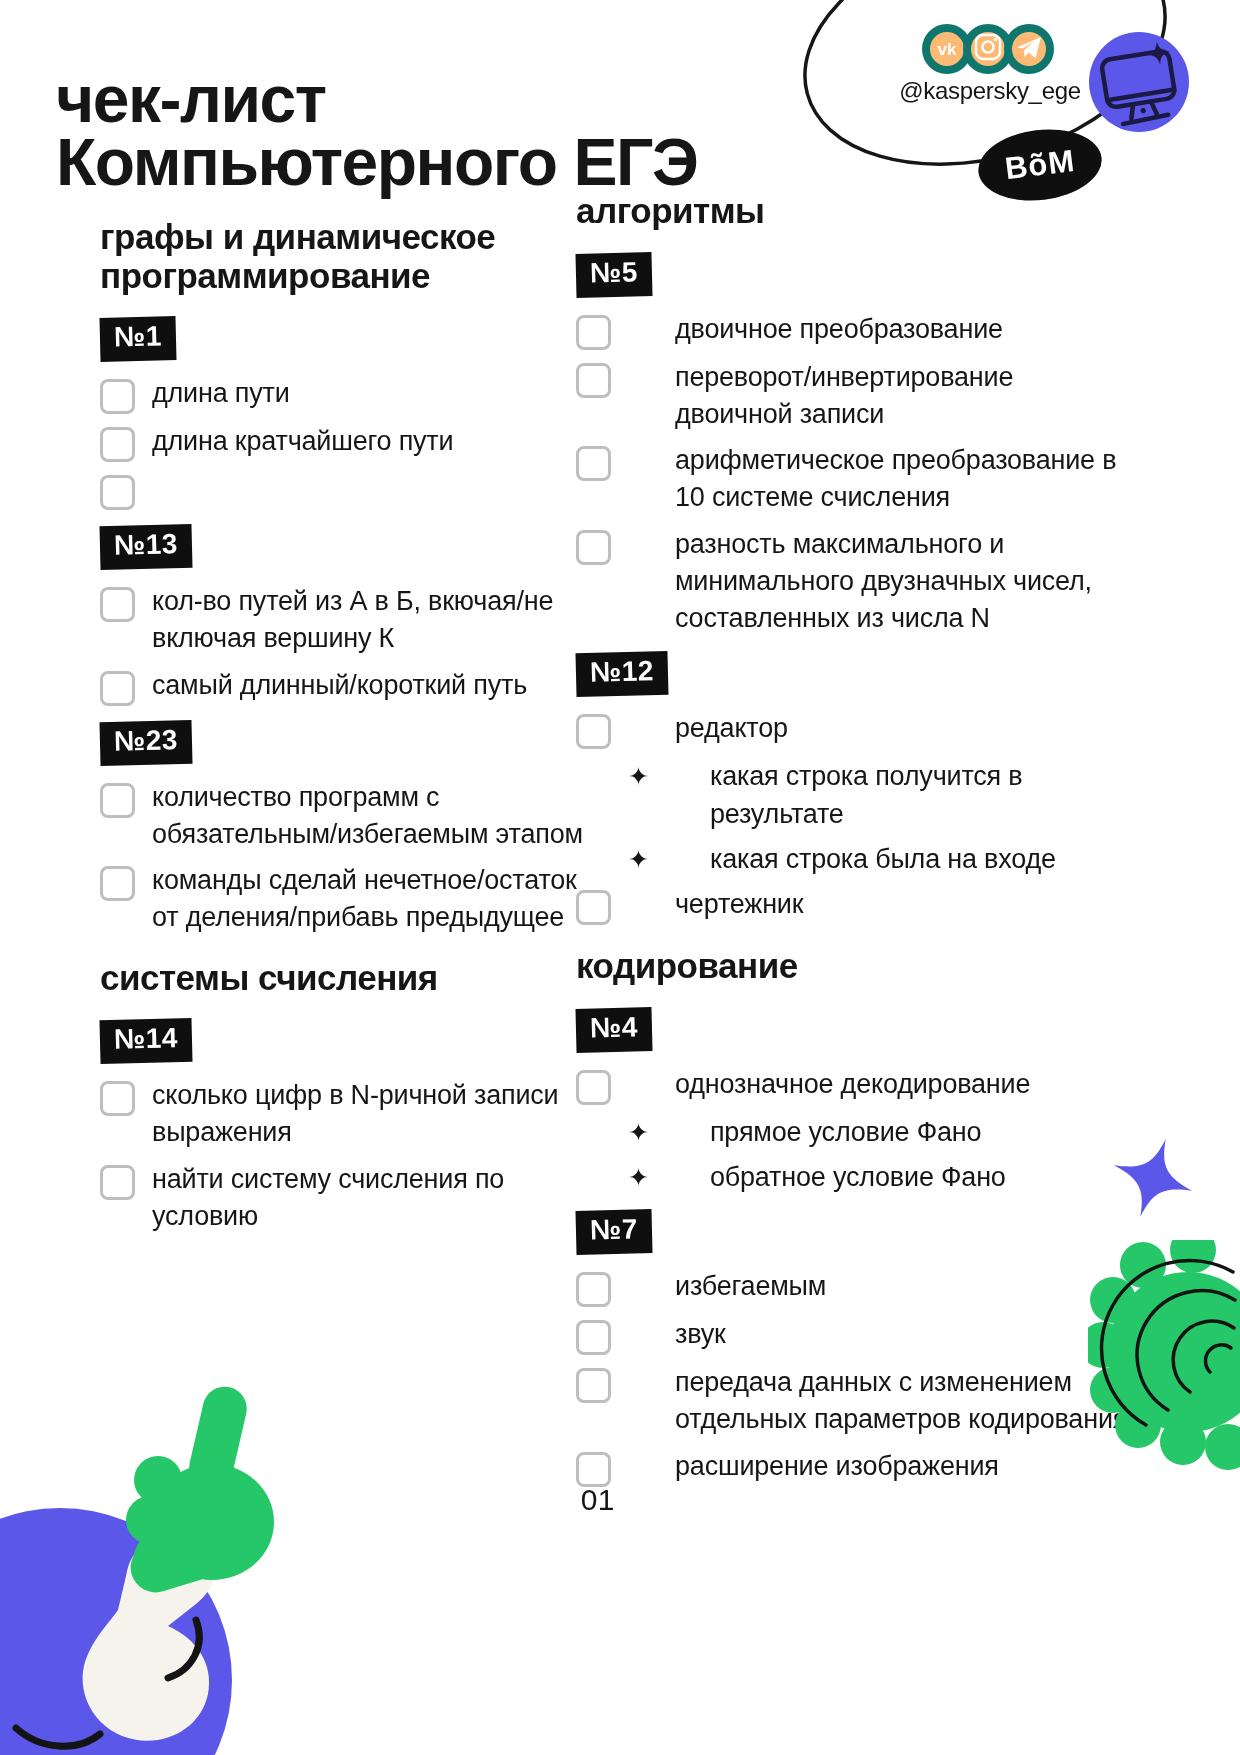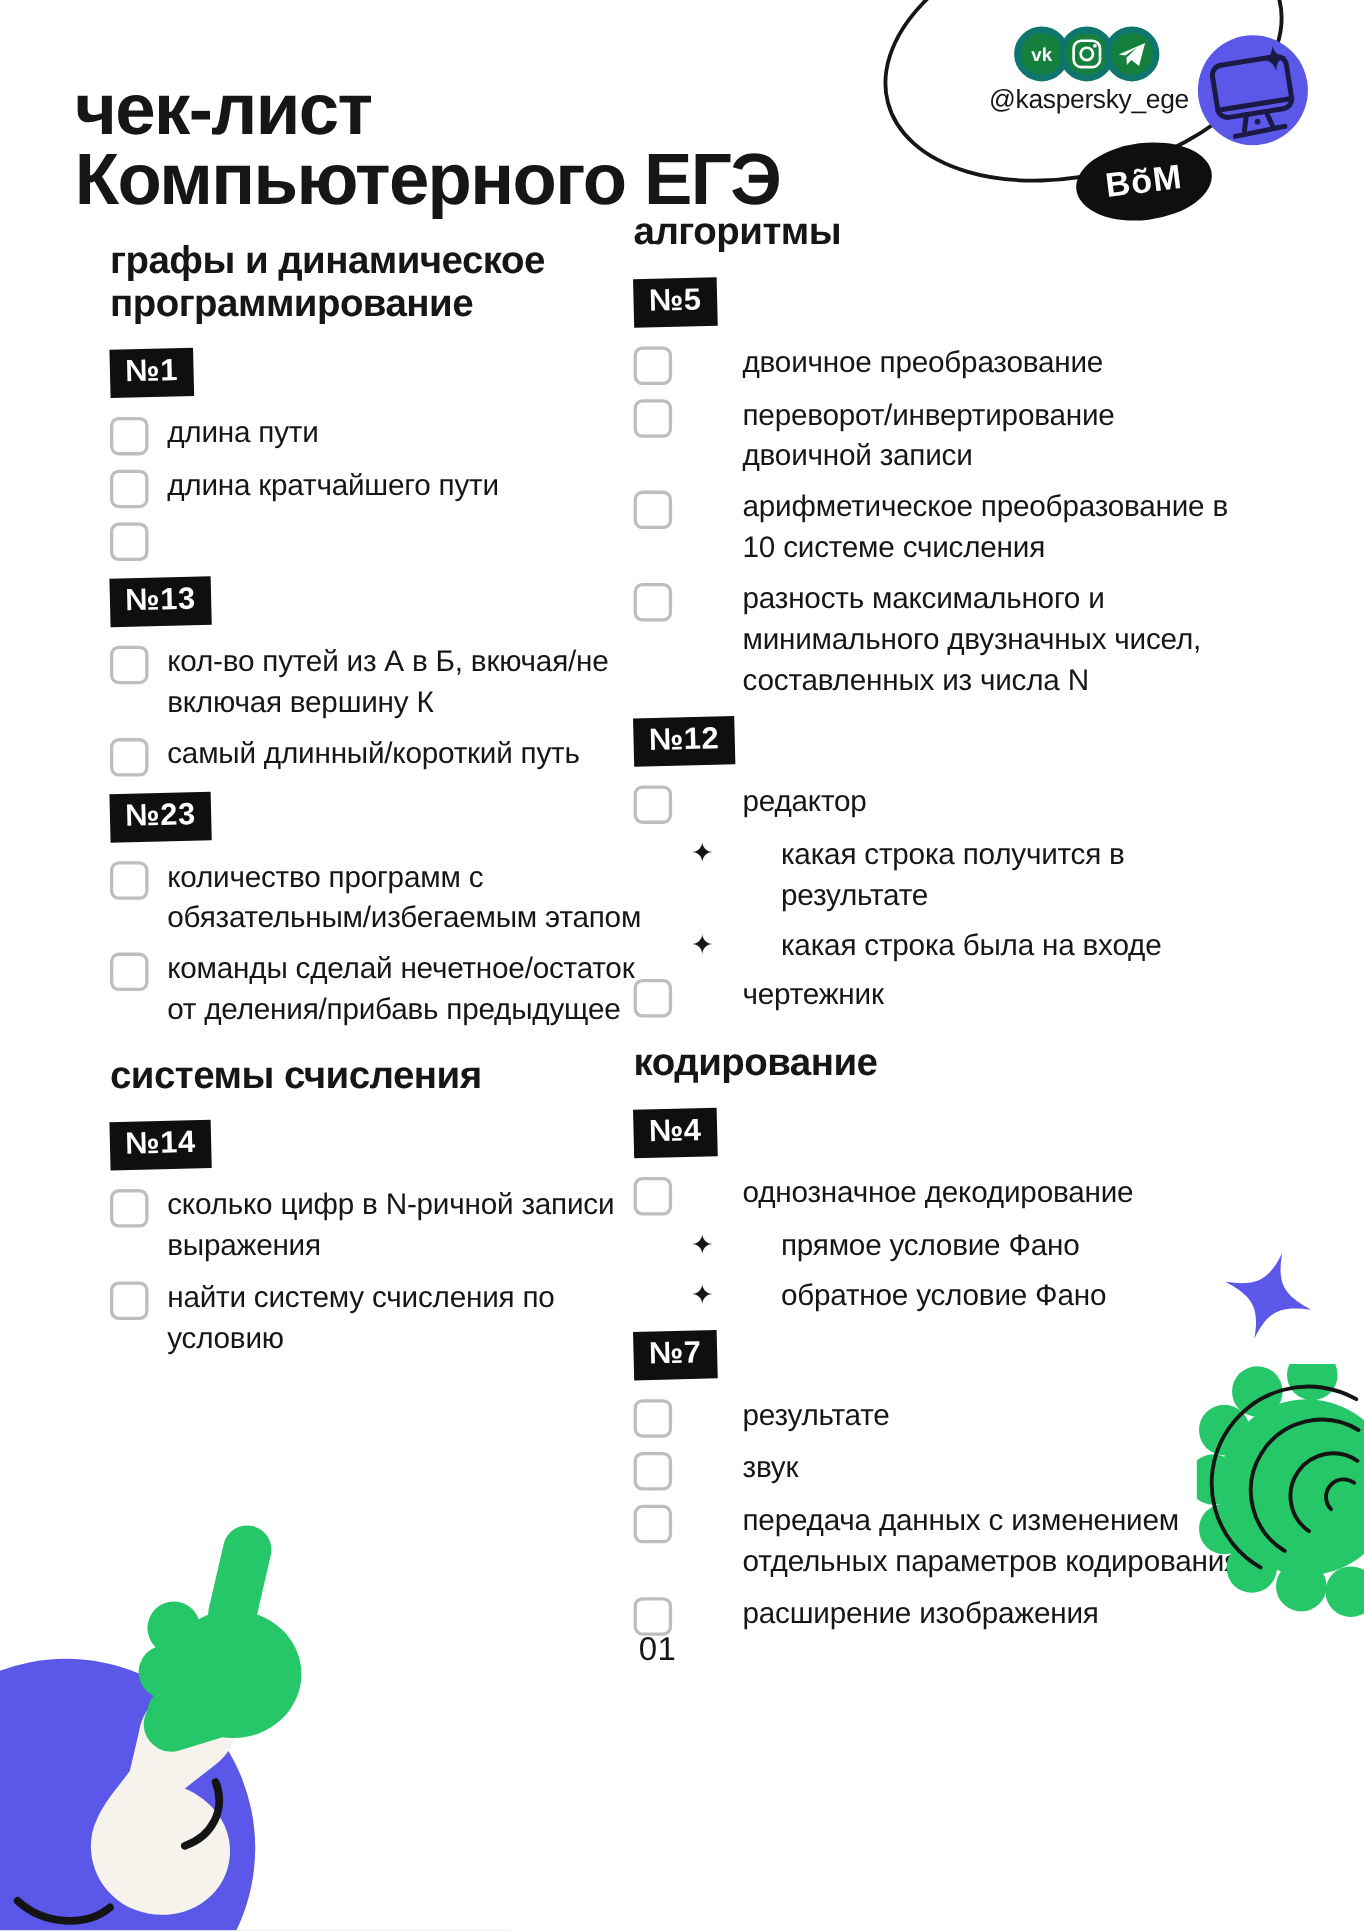--- a/index.html
+++ b/index.html
@@ -3,26 +3,26 @@
 <meta charset="utf-8">
 <style>
   html,body{margin:0;padding:0;background:#e8e8e8;}
   .sheet{
     position:relative;width:1240px;height:1755px;margin:0 auto;
     background:#ffffff;overflow:hidden;color:#161616;
     font-family:"Liberation Sans","DejaVu Sans",sans-serif;
   }
   .abs{position:absolute;}
   
-  .title{left:68px;top:68px;font-weight:700;font-size:66px;line-height:0.96;letter-spacing:-1.5px;}
+  .title{left:56px;top:68px;font-weight:700;font-size:66px;line-height:0.96;letter-spacing:-1.5px;}
   .title div{white-space:nowrap;}
   .top-doodle{left:770px;top:0;}
   .social-icons{left:922px;top:24px;display:flex;}
-  .sicon{width:50px;height:50px;border-radius:50%;background:#15803d;border:6px solid #0f766e;
-         display:flex;align-items:center;justify-content:center;margin-left:-9px;box-sizing:border-box;}
+  .sicon{width:50px;height:50px;border-radius:50%;background:#fdba74;border:8px solid #0f766e;
+         display:flex;justify-content:center;margin-left:-9px;box-sizing:border-box;}
   .sicon:first-child{margin-left:0;}
   .handle{left:888px;top:77px;width:204px;text-align:center;font-size:24px;letter-spacing:-0.3px;}
   .logo-badge{left:978px;top:130px;width:124px;height:70px;background:#0f0f0f;border-radius:50%;
               color:#fff;font-size:31px;font-weight:700;display:flex;align-items:center;justify-content:center;
               transform:rotate(-7deg);letter-spacing:1px;}
   .avatar-circle{left:1089px;top:32px;width:100px;height:100px;border-radius:50%;background:#5B57E9;
                  display:flex;align-items:center;justify-content:center;}
   
   .col{top:218px;}
   .col-left{left:60px;width:508px;margin-left:40px;}
@@ -221,21 +221,21 @@
         <div class="subitem">
           <span class="bullet">✦</span>
           <span class="label">обратное условие Фано</span>
         </div>
       </div>
 
       <div>
         <div class="badge">№7</div>
         <div class="item">
           <span class="checkbox"></span>
-          <span class="label">результате</span>
+          <span class="label">избегаемым</span>
         </div>
         <div class="item">
           <span class="checkbox"></span>
           <span class="label">звук</span>
         </div>
         <div class="item">
           <span class="checkbox"></span>
           <span class="label">передача данных с изменением отдельных параметров кодирования</span>
         </div>
         <div class="item">

